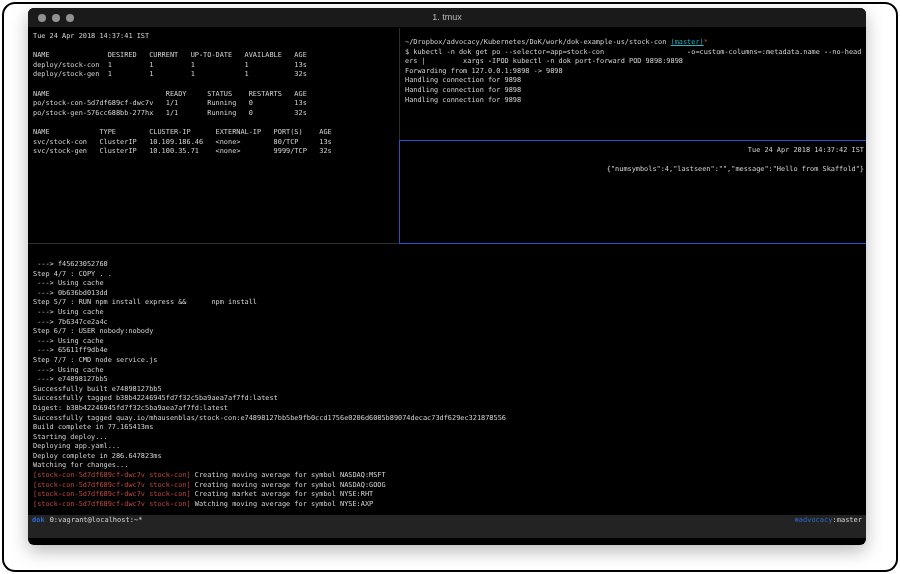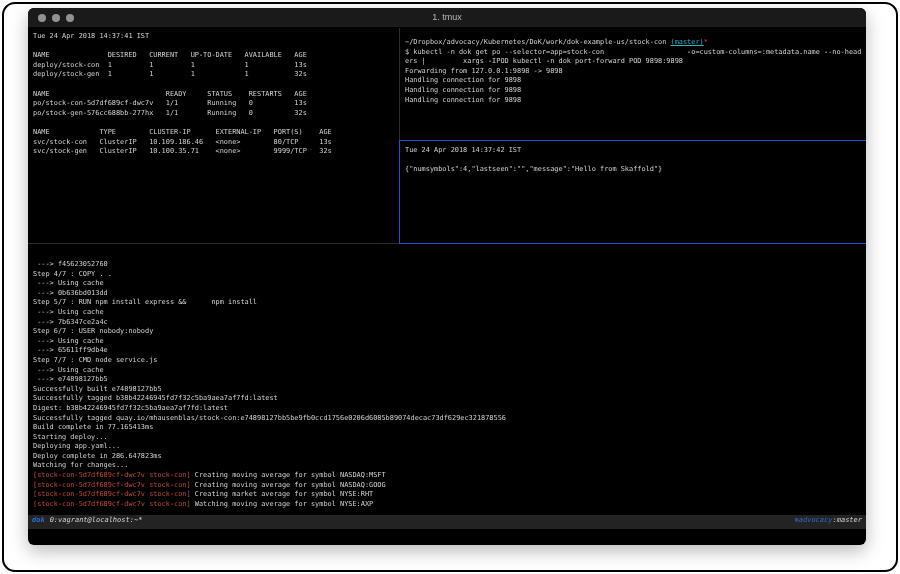--- a/index.html
+++ b/index.html
@@ -50,41 +50,40 @@
   .term {
     position: absolute; left: 0; top: 20px; right: 0; bottom: 0;
     color: #d4d4d4;
     font-size: 6.9px;
     line-height: 9.6px;
   }
   pre { margin: 0; font: inherit; white-space: pre; }
   .pane { position: absolute; }
   .pane-kubectl { left: 5px; top: 4px;  width: 362px; }
   .pane-shell   { left: 377px; top: 10px; width: 459px; }
-  .pane-curl    { left: 377px; top: 118px; width: 459px; }
+  .pane-curl    { left: 377px; top: 118px; width: 459px; text-align: right; }
   .pane-skaffold{ left: 5px; top: 224px; width: 830px; margin-top: 8px; }
   .div-v-gray { position: absolute; left: 371px; top: 0;    width: 1px; height: 112px; background: #2d2d2d; }
   .div-v-blue { position: absolute; left: 371px; top: 112px; width: 1px; height: 104px; background: #1d53cf; }
   .div-h-blue-top { position: absolute; left: 371px; top: 112px; width: 467px; height: 1px; background: #1d53cf; }
   .div-h-gray-bot { position: absolute; left: 0;    top: 215px; width: 372px; height: 1px; background: #2d2d2d; }
   .div-h-blue-bot { position: absolute; left: 371px; top: 215px; width: 467px; height: 1px; background: #1d53cf; }
   .cyan { color: #2fb3c6; text-decoration: underline; }
   .red  { color: #c2463c; }
   .blue { color: #2e6ad1; }
   .line, .logline { white-space: pre; }
   .statusbar {
     position: absolute; left: 0; top: 487px;
-    width: 100%; height: 14px;
+    width: 100%; height: 23px;
     background: #232323;
     font-size: 7px; line-height: 11px;
     color: #d6d6d6;
     display: flex;
     padding: 0 4px;
     white-space: pre;
-    font-style: italic;
   }
   .statusbar .grow { flex: 1; }
   .session { color: #2e6ad1; font-weight: bold; margin-right: 5px; }
 </style>
 </head>
 <body>
 
 <div class="frame"></div>
 
 <div class="window">

